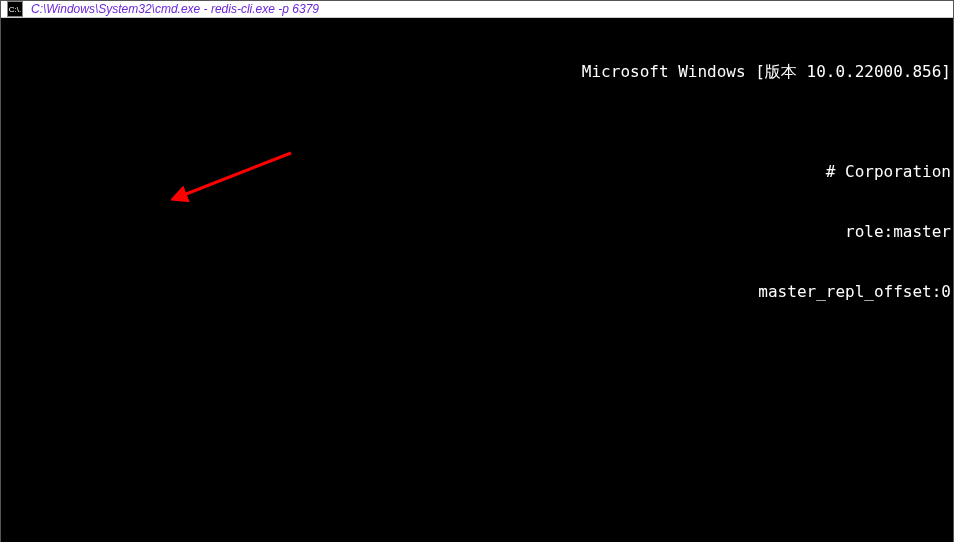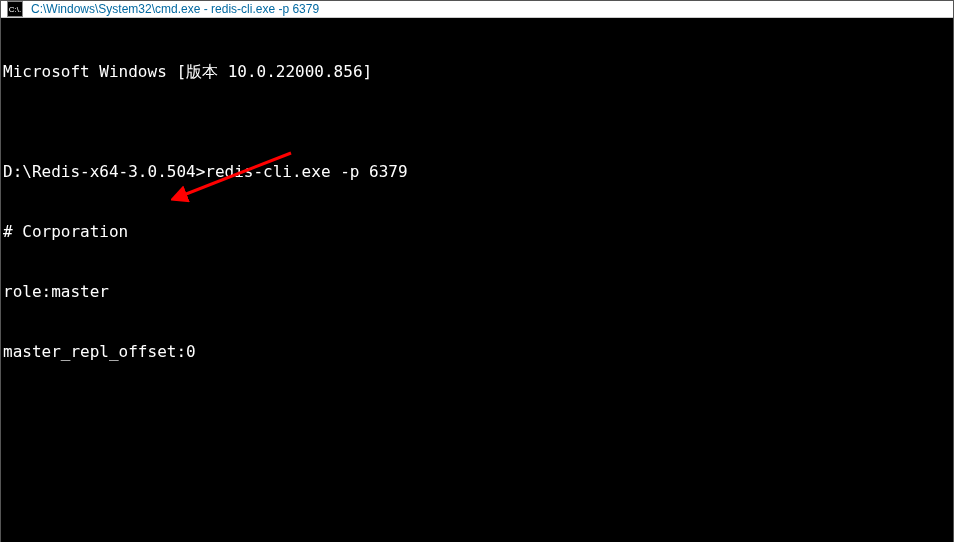--- a/index.html
+++ b/index.html
@@ -1,36 +1,35 @@
 <!DOCTYPE html>
 <html><head>
 <meta charset="utf-8">
 <style>
   * { margin: 0; padding: 0; box-sizing: border-box; }
   html, body { width: 954px; height: 542px; overflow: hidden; font-family: "Consolas", "Courier New", monospace; }
   .window { width: 954px; height: 542px; background: #000; display: flex; flex-direction: column; border: 1px solid #555; }
   .titlebar { height: 30px; background: #fff; display: flex; align-items: center; padding: 0 6px; border-bottom: 1px solid #ccc; }
   .titlebar-icon { width: 16px; height: 16px; background: #000; color: #fff; font-size: 8px; display: flex; align-items: center; justify-content: center; margin-right: 8px; font-family: sans-serif; border: 1px solid #888; }
-  .titlebar-text { font-size: 12px; color: #0369a1; font-family: "Segoe UI", sans-serif; }
+  .titlebar-text { font-size: 12px; color: #6d28d9; font-family: "Segoe UI", sans-serif; font-style: italic; }
   .terminal { flex: 1; background: #000; color: #fff; padding: 4px 2px; font-size: 16px; line-height: 20px; white-space: pre; position: relative; letter-spacing: 0; font-family: "SimSun","NSimSun","Consolas",monospace; }
-  .line { display: block; }
+  .line { display: block; text-align: right; }
   .arrow-svg { position: absolute; left: 170px; top: 133px; pointer-events: none; }
 </style>
 </head>
 <body>
 
 <div class="window">
   <div class="titlebar">
     <div class="titlebar-icon">C:\.</div>
     <div class="titlebar-text">C:\Windows\System32\cmd.exe - redis-cli.exe  -p 6379</div>
   </div>
   <div class="terminal">
     <span class="line">Microsoft Windows [版本 10.0.22000.856]</span>
     <span class="line"></span>
-    <span class="line">D:\Redis-x64-3.0.504&gt;redis-cli.exe -p 6379</span>
     <span class="line"># Corporation</span>
     <span class="line">role:master</span>
     <span class="line">master_repl_offset:0</span>
     
     
     
     
     
     
 

